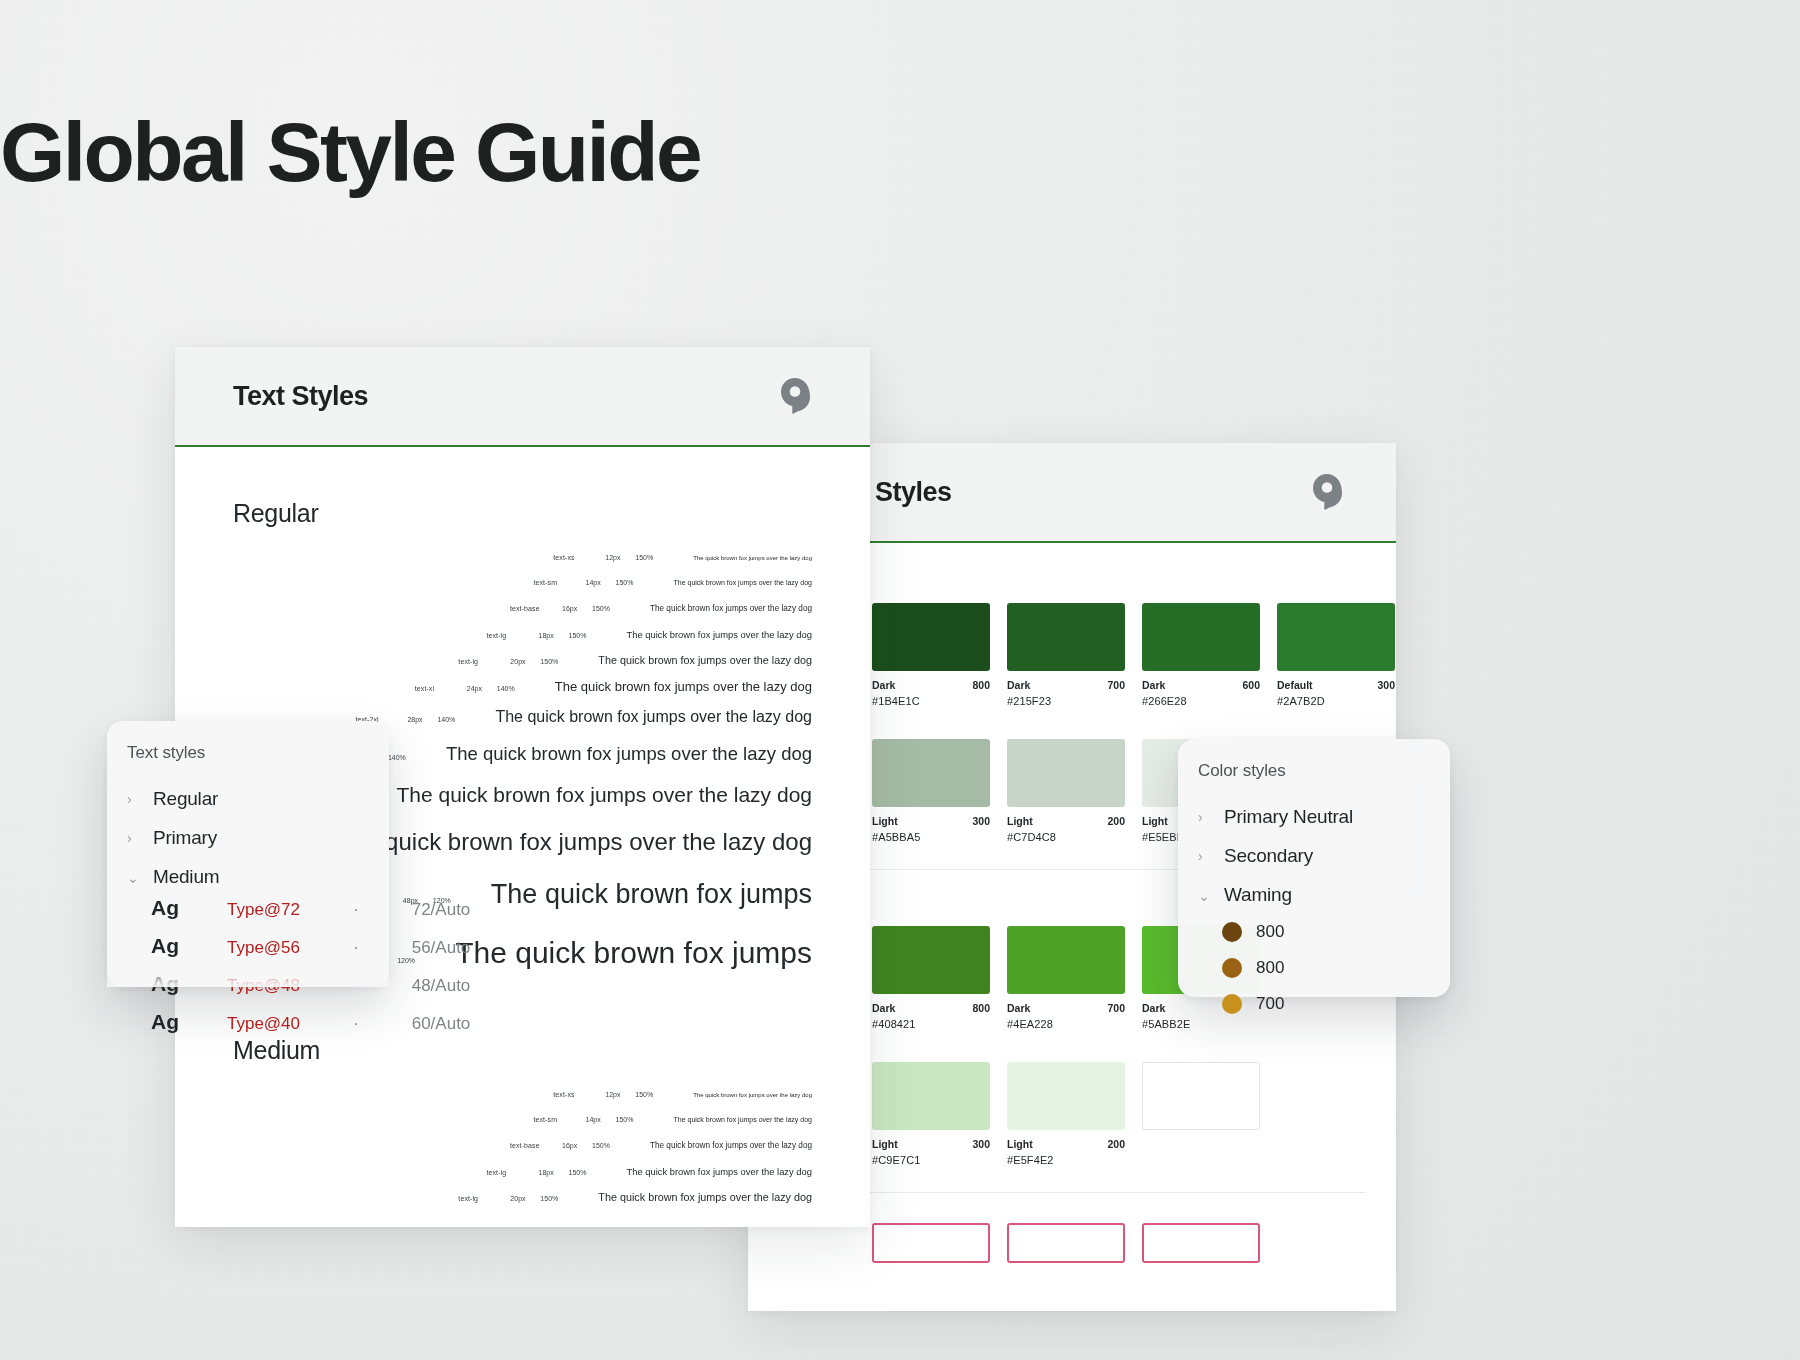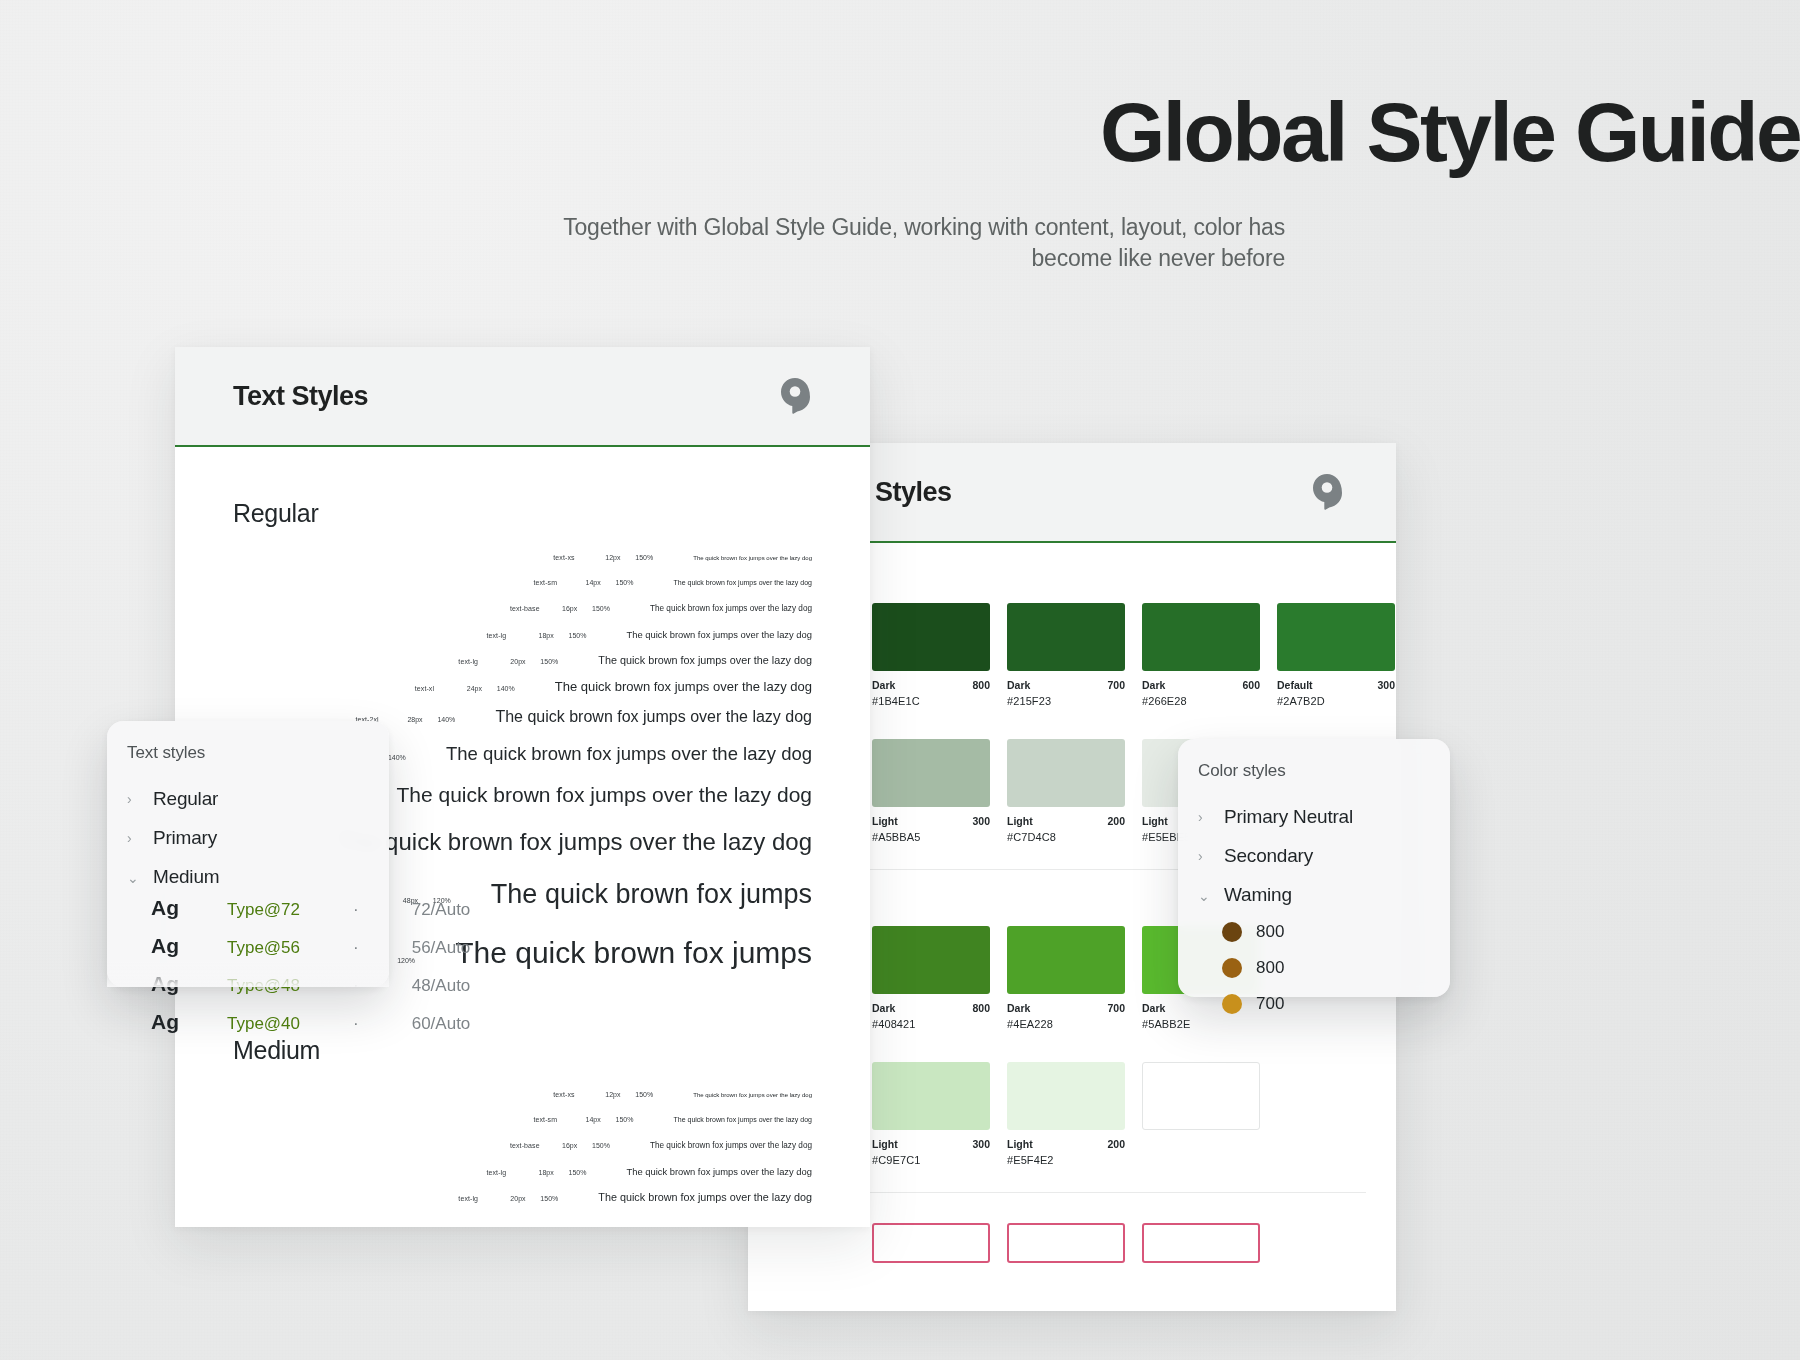--- a/index.html
+++ b/index.html
@@ -21,21 +21,21 @@
     content: "";
     position: absolute; inset: 0;
     background-image:
       repeating-linear-gradient(0deg, rgba(0,0,0,0.012) 0px, rgba(0,0,0,0) 1px, rgba(255,255,255,0.02) 2px, rgba(0,0,0,0) 3px),
       repeating-linear-gradient(90deg, rgba(0,0,0,0.012) 0px, rgba(0,0,0,0) 1px, rgba(255,255,255,0.02) 2px, rgba(0,0,0,0) 3px);
   }
 
   .page { position: absolute; inset: 0; }
 
   
-  .hero { position: absolute; top: 88px; left: 0; width: 1800px; text-align: right; }
+  .hero { position: absolute; top: 108px; left: 0; width: 1800px; text-align: left; }
   .hero-title {
     font-size: 84px;
     font-weight: 700;
     letter-spacing: -2.6px;
     color: #1f2121;
     line-height: 1.05;
   }
   .hero-sub {
     margin: 36px auto 0;
     width: 770px;
@@ -139,21 +139,21 @@
   .chev {
     width: 26px; flex: 0 0 auto;
     color: #9aa0a3; font-size: 14px;
     display: flex; align-items: center;
   }
   .chev.down { transform: translateY(1px); }
   .tree-label { font-size: 19px; color: #1f2427; letter-spacing: -0.2px; }
 
   .ag-row { display: flex; align-items: baseline; height: 38px; padding-left: 24px; gap: 48px; }
   .ag-glyph { font-size: 21px; font-weight: 700; color: #1f2427; width: 40px; }
-  .ag-name { font-size: 17px; color: #4d7c0f; }
+  .ag-name { font-size: 17px; color: #b91c1c; }
   .ag-dot { font-size: 17px; color: #7e8488; margin: 0 5px; }
   .ag-metric { font-size: 17px; color: #7e8488; }
 
   #text-panel { left: 107px; top: 721px; width: 282px; height: 266px; padding: 22px 0 0 20px; }
   #color-panel { left: 1178px; top: 739px; width: 272px; height: 258px; padding: 22px 0 0 20px; }
 
   .dot-row { display: flex; align-items: center; height: 36px; padding-left: 24px; }
   .dot { width: 20px; height: 20px; border-radius: 50%; margin-right: 14px; }
   .dot-label { font-size: 17px; color: #1f2427; }
 
@@ -165,21 +165,20 @@
 </style>
 </head>
 <body>
 
 <div class="bg-noise"></div>
 
 <div class="page">
 
   <div class="hero">
     <div class="hero-title">Global Style Guide</div>
-    <div class="hero-sub">Together with Global Style Guide, working with content, layout, color has become like never before</div>
   </div>
 
   <div class="card" id="color-card">
     <div class="card-head">
       <div class="card-title">Color Styles</div>
       <svg class="logo-mark" viewBox="0 0 34 40">
         <path d="M17 2C9.3 2 3 8.2 3 15.9c0 7.3 5.3 12.6 11.3 14.2v6.3c0 1 .8 1.6 1.6 1.1l3.4-2.1c7.4-1 12.7-7.2 12.7-14.4C32 8.2 24.7 2 17 2z" fill="#7b8184"></path>
         <circle cx="17" cy="15.5" r="5.3" fill="#f2f3f3"></circle>
       </svg>
     </div>

